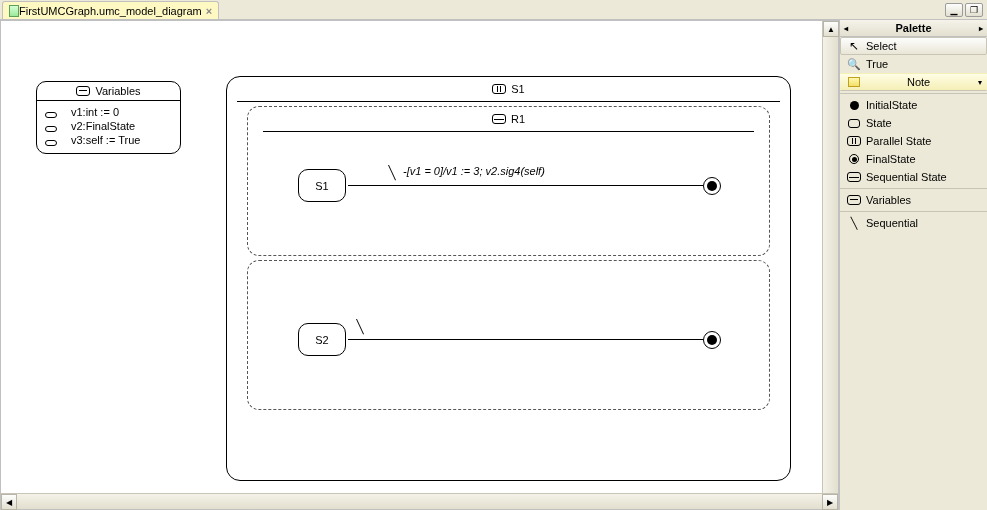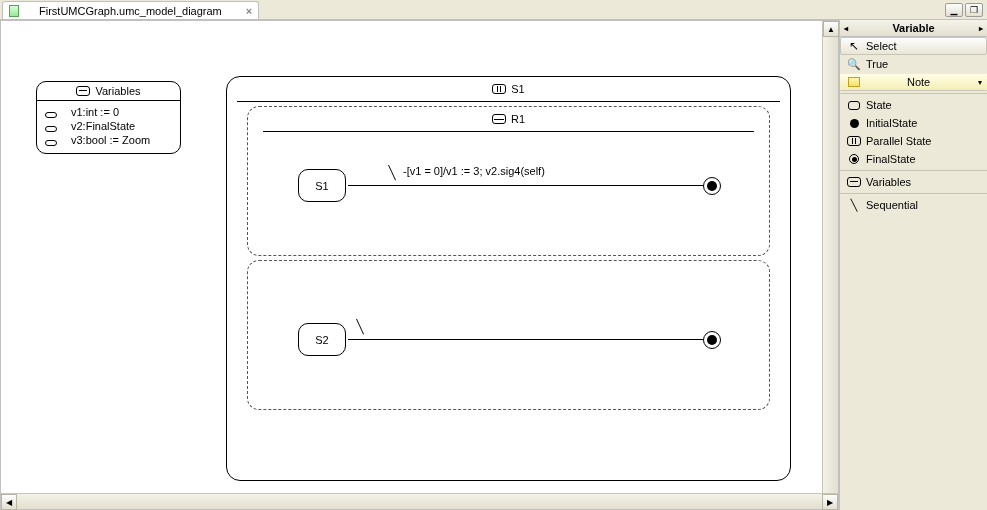--- a/index.html
+++ b/index.html
@@ -1,19 +1,19 @@
 <!DOCTYPE html>
 <html><head>
 <meta charset="utf-8">
 <style>
 * { box-sizing: border-box; margin: 0; padding: 0; }
 body { font-family: Tahoma, Arial, sans-serif; font-size: 11px; background: #ece9d8; width: 987px; height: 510px; overflow: hidden; }
 .app { display: flex; flex-direction: column; height: 100%; }
 .title-row { display: flex; align-items: stretch; height: 20px; background: #ece9d8; border-bottom: 1px solid #c0c0c0; }
-.tab { display: flex; align-items: center; gap: 20px; padding: 2px 6px; background: #ffffff; border: 1px solid #c0c0c0; border-bottom: none; border-radius: 3px 3px 0 0; margin-left: 2px; margin-top: 1px; }
+.tab { display: flex; align-items: center; gap: 0; padding: 2px 6px; background: #fef9c3; border: 1px solid #c0c0c0; border-bottom: none; border-radius: 3px 3px 0 0; margin-left: 2px; margin-top: 1px; }
 .tab .file-icon { display: inline-block; width: 10px; height: 12px; background: linear-gradient(#d5ffd5,#9be89b); border: 1px solid #5aa05a; }
 .tab .close-x { color: #888; font-weight: bold; cursor: pointer; margin-left: 4px; }
 .spacer { flex: 1; }
 .win-btns { display: flex; gap: 2px; align-items: center; padding-right: 4px; }
 .win-btn { width: 18px; height: 14px; border: 1px solid #9c9c9c; background: linear-gradient(#fdfdfd,#e3e0d0); border-radius: 2px; display: flex; align-items: center; justify-content: center; font-size: 9px; }
 .body-row { display: flex; flex: 1; min-height: 0; }
 .canvas-wrap { flex: 1; background: #fff; border: 1px solid #c0c0c0; display: flex; flex-direction: column; }
 .canvas { flex: 1; position: relative; overflow: hidden; }
 .scrollbar-v { width: 16px; background: linear-gradient(90deg,#f4f2e8,#e2dfcf); border-left: 1px solid #c8c5b6; }
 .scrollbar-h { height: 16px; background: linear-gradient(#f4f2e8,#e2dfcf); border-top: 1px solid #c8c5b6; display: flex; }
@@ -37,21 +37,21 @@
 .vb-row { display: flex; align-items: flex-end; gap: 14px; padding: 1px 0; }
 
 .state-s1 { position: absolute; left: 225px; top: 55px; width: 565px; height: 405px; border: 1px solid #000; border-radius: 14px; background: #fff; }
 .state-hdr { display: flex; justify-content: center; align-items: center; gap: 5px; padding: 6px 0 6px; border-bottom: 1px solid #000; margin: 0 10px; }
 .region { margin: 4px 20px; border: 1px dashed #555; border-radius: 12px; padding: 0 0 20px; position: relative; height: 150px; }
 .region-hdr { display: flex; justify-content: center; align-items: center; gap: 5px; padding: 6px 0; margin: 0 15px; border-bottom: 1px solid #000; }
 .inner-state { position: absolute; left: 50px; top: 62px; width: 48px; height: 33px; border: 1px solid #000; border-radius: 10px; display: flex; align-items: center; justify-content: center; }
 .transition-line { position: absolute; left: 100px; top: 78px; right: 66px; height: 1px; background: #000; }
 .final-state { position: absolute; right: 48px; top: 70px; width: 18px; height: 18px; border: 1px solid #000; border-radius: 50%; display: flex; align-items: center; justify-content: center; }
 .final-state .dot { width: 10px; height: 10px; background: #000; border-radius: 50%; }
-.trans-label { position: absolute; left: 155px; top: 58px; font-size: 11px; }
+.trans-label { position: absolute; left: 155px; top: 58px; font-size: 11px; font-style: italic; }
 .slash { position: absolute; top: 58px; font-size: 13px; font-weight: normal; transform: scaleX(0.9); }
 
 
 .ico-var-group { width: 14px; height: 10px; border: 1px solid #000; border-radius: 3px; position: relative; }
 .ico-var-group::after { content: ""; position: absolute; left: 2px; right: 2px; top: 3px; height: 1px; background: #000; }
 .ico-var-item { width: 12px; height: 6px; border: 1px solid #000; border-radius: 3px; }
 .ico-parallel { width: 14px; height: 10px; border: 1px solid #000; border-radius: 3px; position: relative; }
 .ico-parallel::before { content: ""; position: absolute; left: 4px; top: 1px; bottom: 1px; width: 1px; background: #000; }
 .ico-parallel::after { content: ""; position: absolute; right: 4px; top: 1px; bottom: 1px; width: 1px; background: #000; }
 .ico-seq { width: 14px; height: 10px; border: 1px solid #000; border-radius: 3px; position: relative; }
@@ -100,21 +100,21 @@
               <div class="vb-row">
                 <span class="ico-var-item"></span>
                 <span>v1:int := 0</span>
               </div>
               <div class="vb-row">
                 <span class="ico-var-item"></span>
                 <span>v2:FinalState</span>
               </div>
               <div class="vb-row">
                 <span class="ico-var-item"></span>
-                <span>v3:bool := Zoom</span>
+                <span>v3:self := True</span>
               </div>
             </div>
           </div>
 
           <div class="state-s1">
             <div class="state-hdr">
               <span class="ico-parallel"></span>
               <span>S1</span>
             </div>
 
@@ -161,62 +161,68 @@
         <div class="sb-btn">
             <span>▶</span>
           </div>
         <div class="corner-grip"></div>
       </div>
     </div>
 
     <div class="palette">
       <div class="palette-header">
         <span class="tri-l">◂</span>
-        <span>Variable</span>
+        <span>Palette</span>
         <span class="tri-r">▸</span>
       </div>
       <div class="palette-item sel">
         <span class="p-icon ico-select">↖</span>
         <span>Select</span>
       </div>
       <div class="palette-item">
         <span class="p-icon ico-zoom">🔍</span>
         <span>True</span>
       </div>
       <div class="palette-item note">
         <span class="p-icon">
             <span class="ico-note-y"></span>
           </span>
         <span>Note</span>
         <span class="drop">▾</span>
       </div>
       <div class="palette-sep"></div>
       <div class="palette-item">
         <span class="p-icon">
+            <span class="ico-initial"></span>
+          </span>
+        <span>InitialState</span>
+      </div>
+      <div class="palette-item">
+        <span class="p-icon">
             <span class="ico-state"></span>
           </span>
         <span>State</span>
       </div>
       <div class="palette-item">
         <span class="p-icon">
-            <span class="ico-initial"></span>
-          </span>
-        <span>InitialState</span>
-      </div>
-      <div class="palette-item">
-        <span class="p-icon">
             <span class="ico-parallel"></span>
           </span>
         <span>Parallel State</span>
       </div>
       <div class="palette-item">
         <span class="p-icon">
             <span class="ico-final"></span>
           </span>
         <span>FinalState</span>
+      </div>
+      <div class="palette-item">
+        <span class="p-icon">
+            <span class="ico-seq"></span>
+          </span>
+        <span>Sequential State</span>
       </div>
       <div class="palette-sep"></div>
       <div class="palette-item">
         <span class="p-icon">
             <span class="ico-var-group"></span>
           </span>
         <span>Variables</span>
       </div>
       <div class="palette-sep"></div>
       <div class="palette-item">

